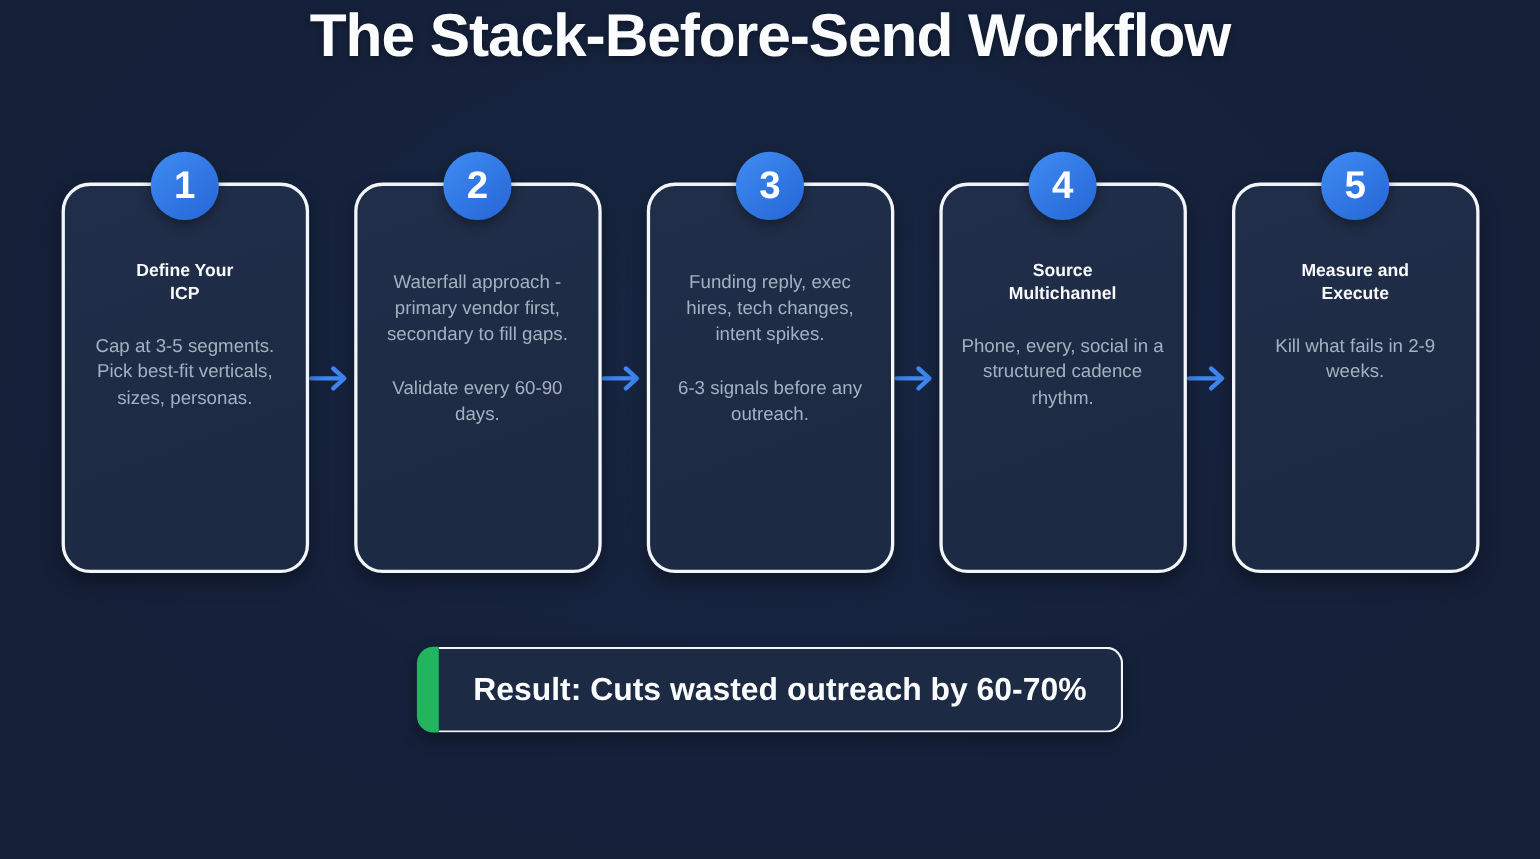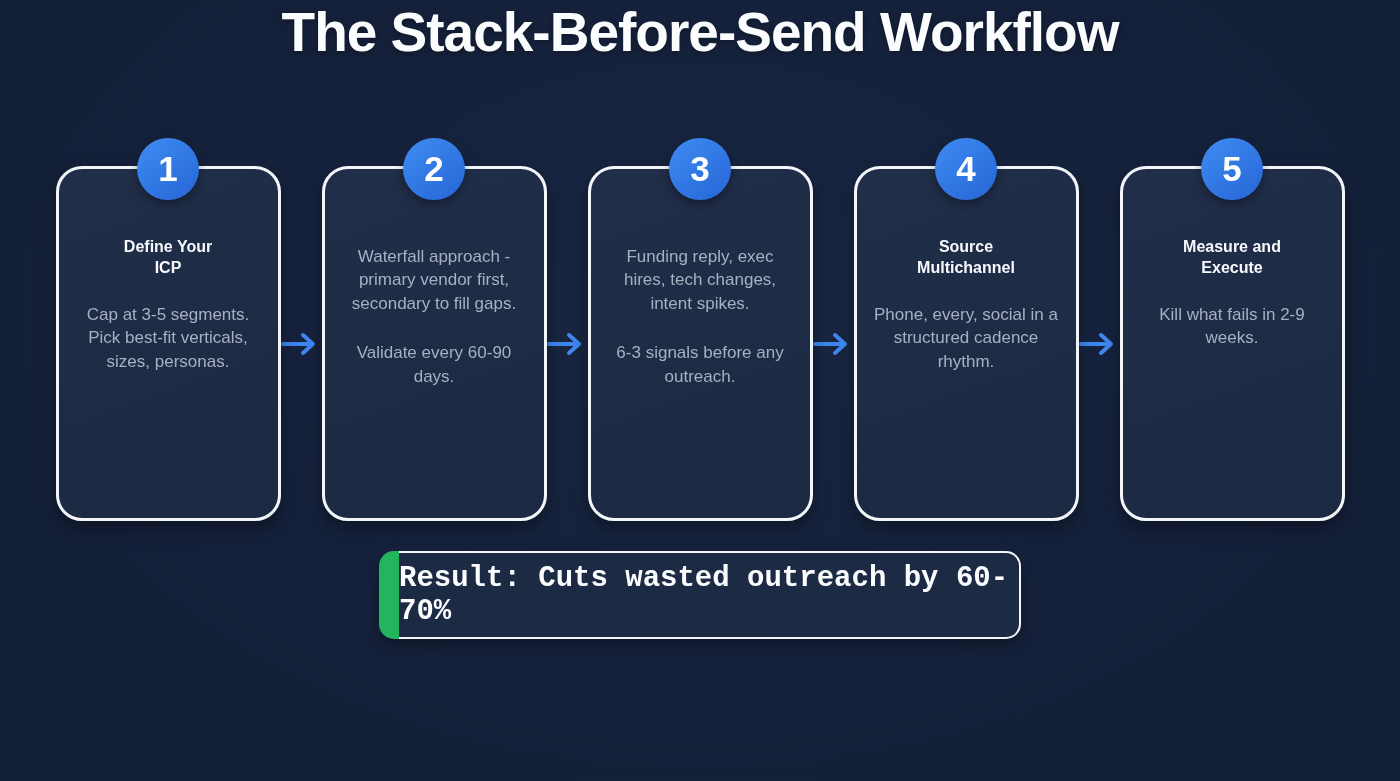--- a/index.html
+++ b/index.html
@@ -76,26 +76,25 @@
     margin-top: 26px;
   }
   .arrow-cell {
     width: 41px;
     display: flex;
     justify-content: center;
     align-items: center;
   }
   .result-banner {
     width: 642px;
-    height: 88px;
-    margin: 30px auto 0 auto;
+    height: 78px;
+    margin: 67px auto 0 auto;
     display: flex;
     box-shadow: 0 6px 14px rgba(0,0,0,0.3);
     border-radius: 15px;
-    font-family: Liberation Mono, monospace;
   }
   .result-accent {
     width: 20px;
     border-radius: 15px 0 0 15px;
     background: #22b55e;
     flex: 0 0 auto;
   }
   .result-content {
     flex: 1;
     box-sizing: border-box;

